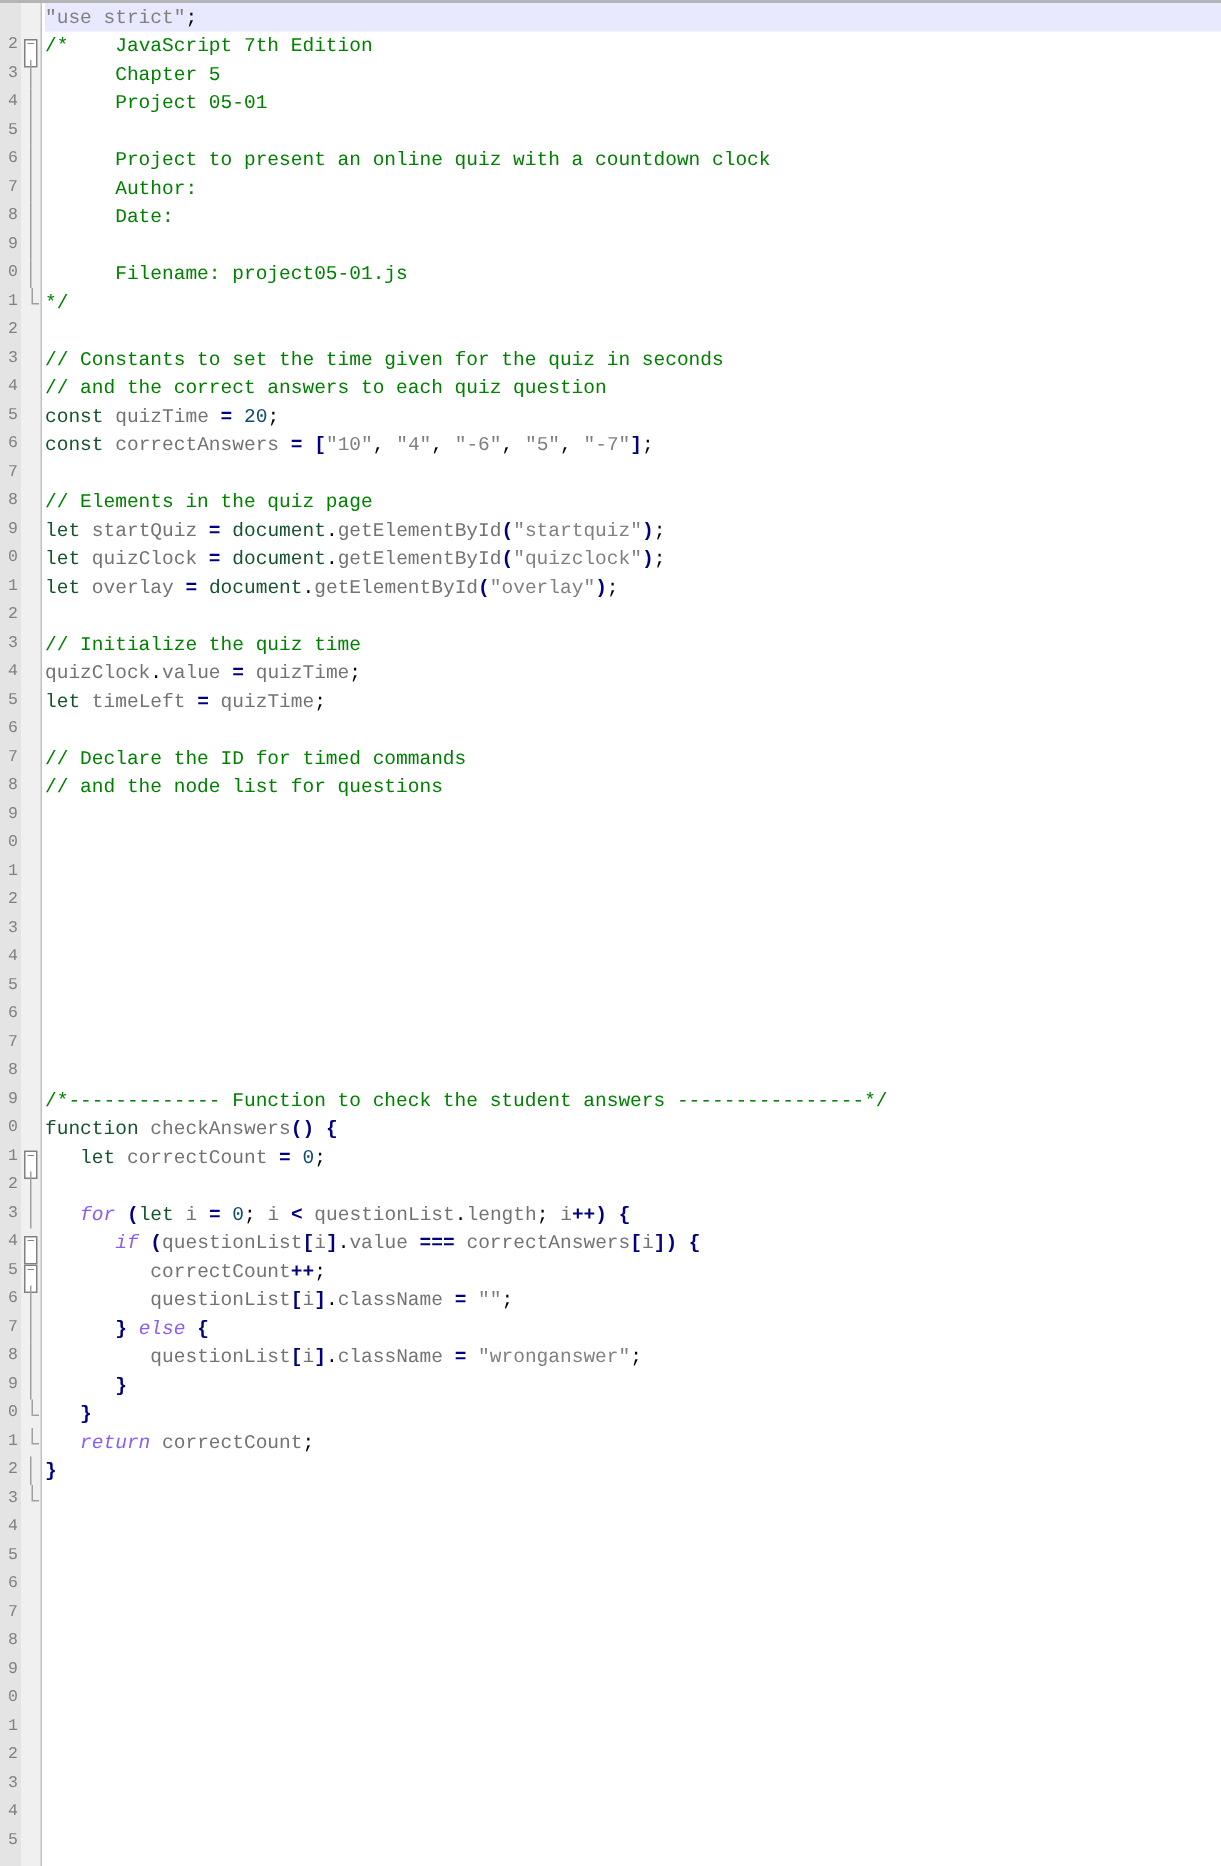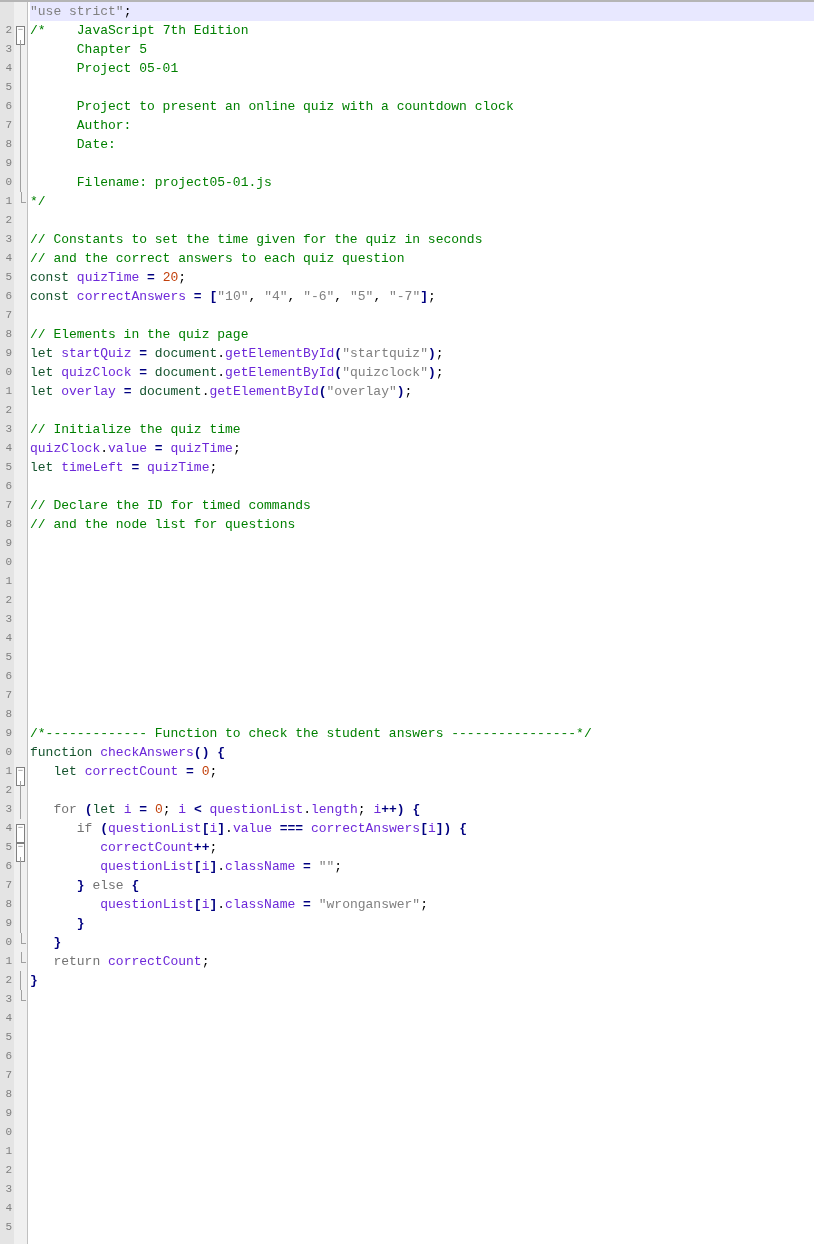--- a/index.html
+++ b/index.html
@@ -81,25 +81,25 @@
     flex: 1;
     padding-left: 2px;
     white-space: pre;
     line-height: 19px;
   }
   .line { height: 19px; display: block; }
   .hl { background: #e8e8ff; display: inline-block; width: 100%; }
   .str { color: #808080; }
   .com { color: #008000; }
   .kw  { color: #14532d; }
-  .kw2 { color: #737373; }
-  .num { color: #c2410c; }
+  .kw2 { color: #8b5cf6; font-style: italic; }
+  .num { color: #0c4a6e; }
   .op  { color: #000080; font-weight: bold; }
   .punc{ color: #000000; }
-  .id  { color: #6d28d9; }
+  .id  { color: #737373; }
 </style>
 </head>
 <body>
 
 <div class="gutter" id="gutter">
     <div></div>
     <div>2</div>
     <div>3</div>
     <div>4</div>
     <div>5</div>

